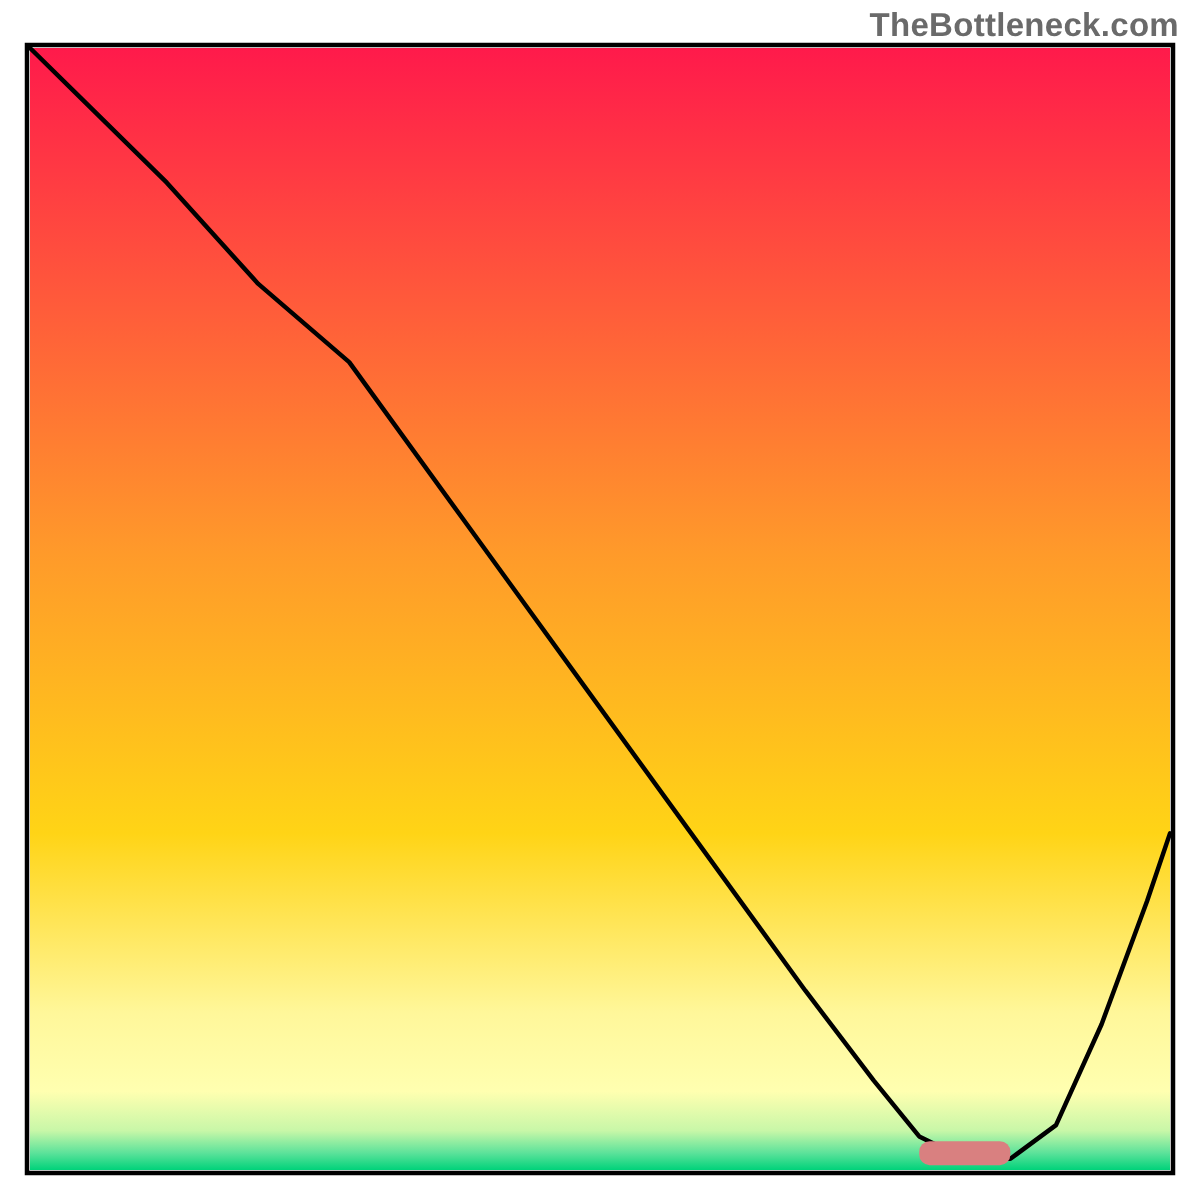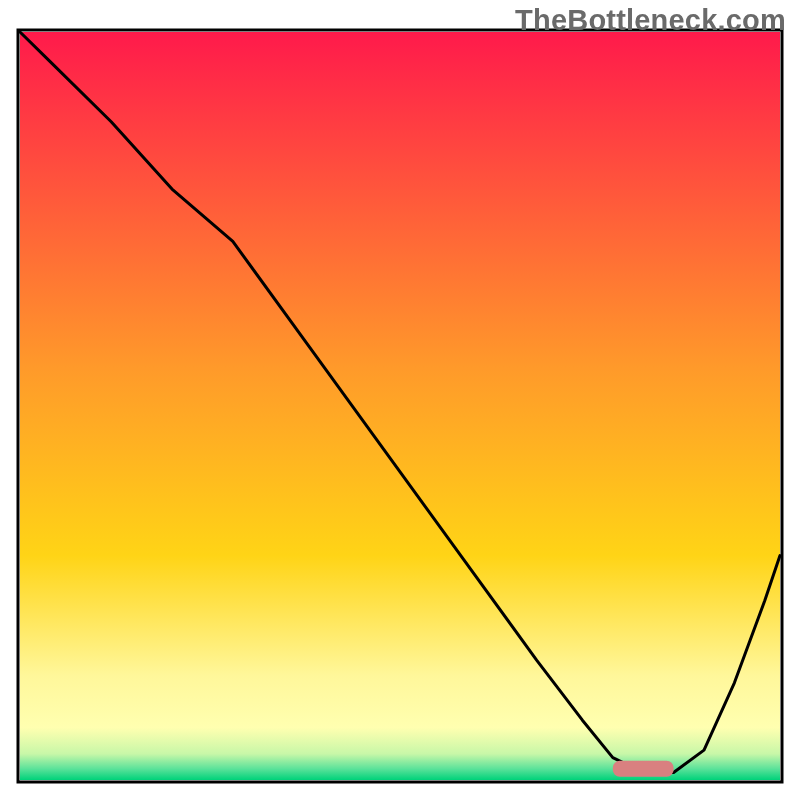--- a/index.html
+++ b/index.html
@@ -12,21 +12,21 @@
   }
   .stage {
     position: relative;
     width: 800px;
     height: 800px;
   }
   .watermark {
     position: absolute;
     top: 4px;
     right: 14px;
-    font-size: 29px;
+    font-size: 22px;
     font-weight: 600;
     color: #6a6a6a;
     letter-spacing: 0.2px;
     z-index: 30;
     margin-left: 12px;
   }
   svg.plot {
     position: absolute;
     top: 0;
     left: 0;

